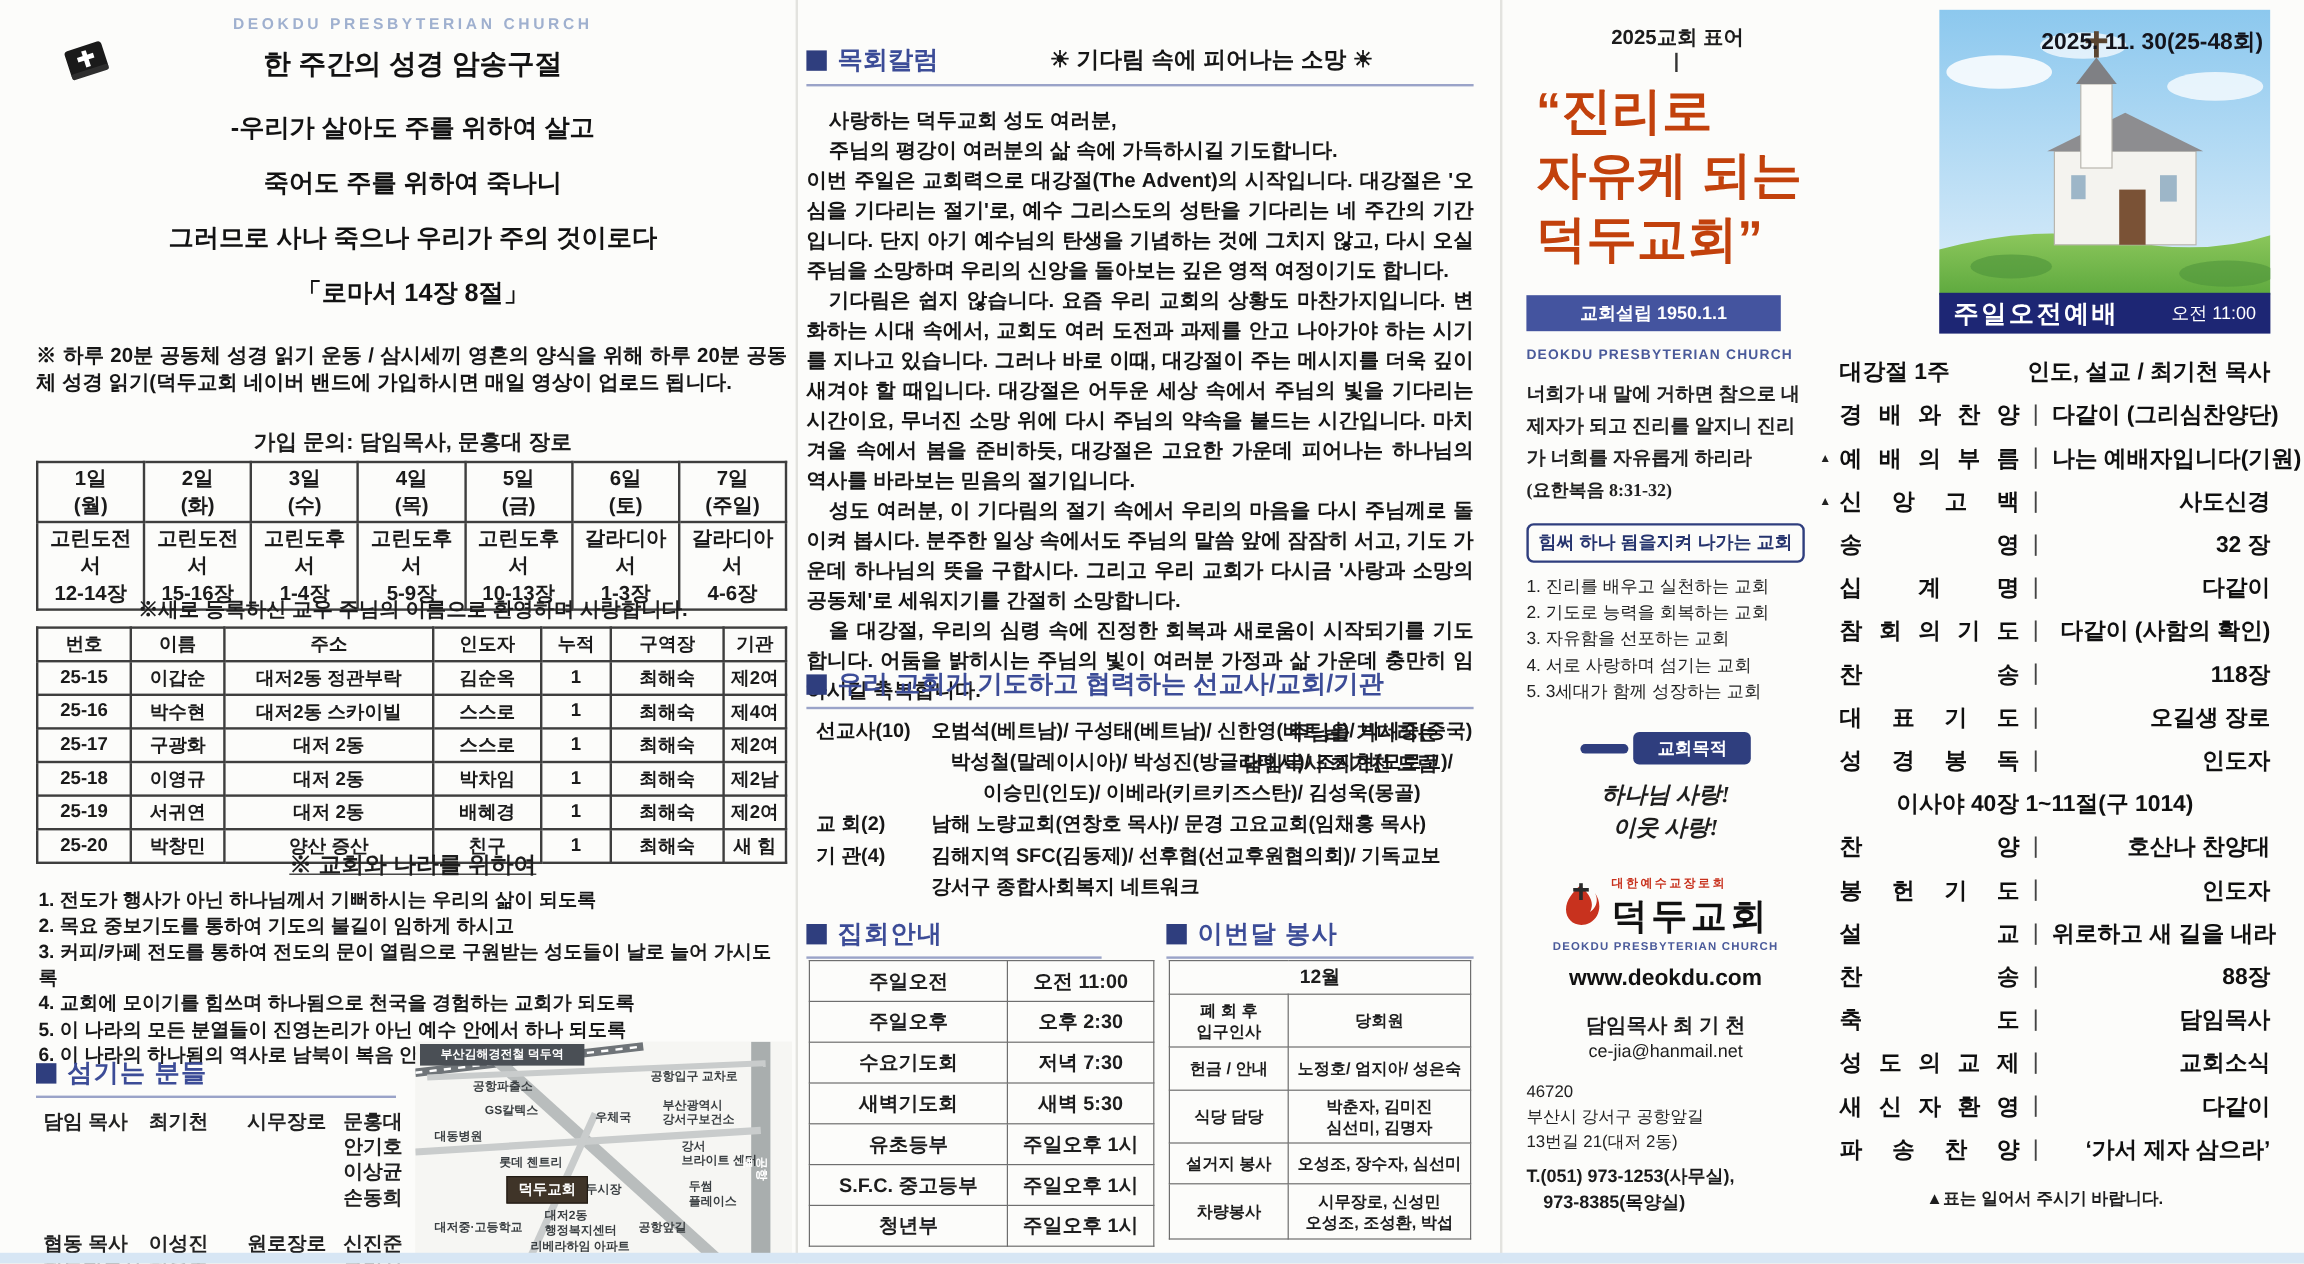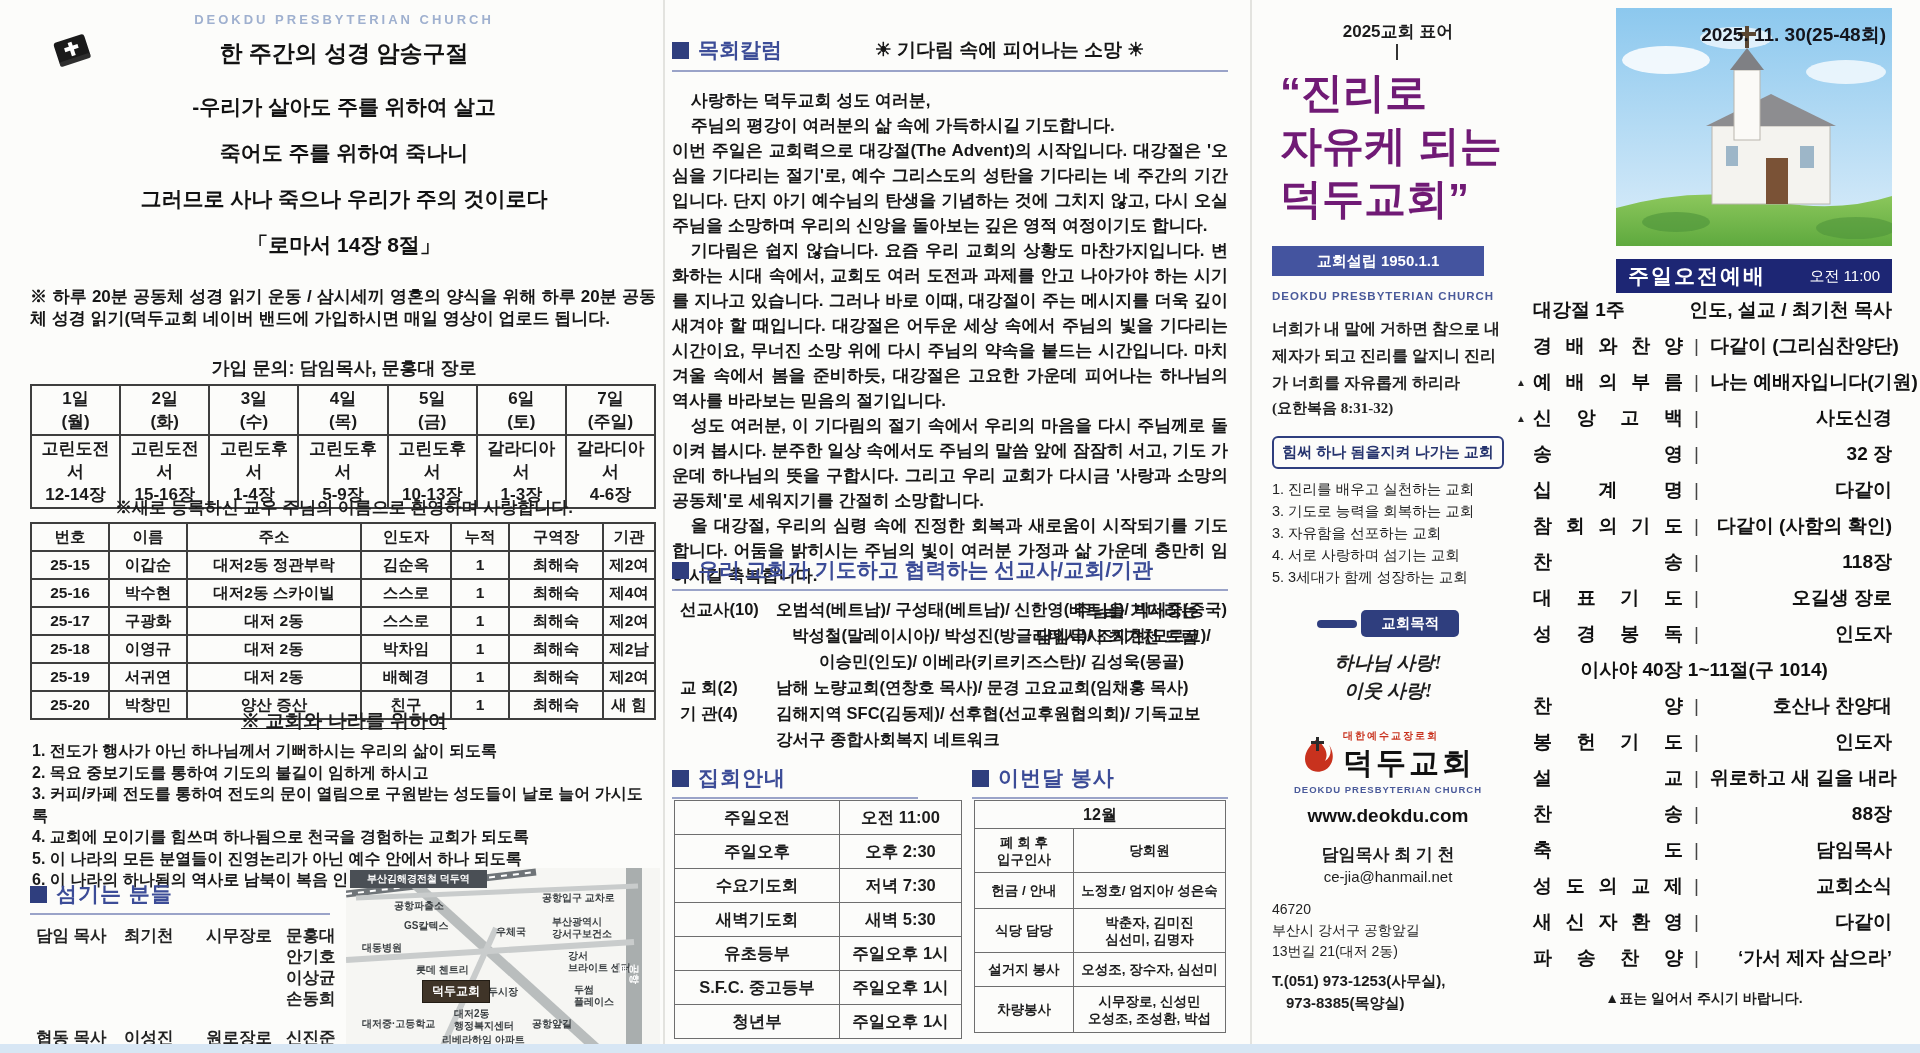--- a/index.html
+++ b/index.html
@@ -419,21 +419,21 @@
       </table>
   </div>
 
   <div class="fold" style="left:1250px;"></div>
 
   <div class="abs" style="left:1268px;top:0;width:640px;height:1053px;">
 
     <div class="abs ctr b" style="left:30px;top:20px;width:200px;font-size:17px;color:#1c1c1c;">2025교회 표어</div>
     <div class="abs" style="left:128px;top:44px;width:2px;height:16px;background:#333;"></div>
 
-    <div class="abs b" style="left:12px;top:66px;width:330px;font-size:42px;line-height:53px;color:#701a75;">
+    <div class="abs b" style="left:12px;top:66px;width:330px;font-size:42px;line-height:53px;color:#c2410c;">
       <div>“진리로</div>
       <div>자유케 되는</div>
       <div>덕두교회”</div>
     </div>
 
     <div class="abs" style="left:348px;top:8px;width:276px;height:238px;">
       <svg width="276" height="238" viewBox="0 0 276 238">
         <defs>
           <linearGradient id="sky" x1="0" y1="0" x2="0" y2="1">
             <stop offset="0" stop-color="#8cc8ee"></stop>
@@ -459,35 +459,35 @@
         <rect x="184" y="138" width="14" height="22" fill="#9db6c8"></rect>
         <rect x="110" y="138" width="12" height="20" fill="#9db6c8"></rect>
         <ellipse cx="60" cy="214" rx="34" ry="10" fill="#4c923b" opacity="0.6"></ellipse>
         <ellipse cx="240" cy="220" rx="40" ry="11" fill="#4c923b" opacity="0.55"></ellipse>
       </svg>
       <div class="abs b" style="right:6px;top:14px;width:250px;text-align:right;font-size:19px;color:#14141c;">2025. 11. 30(25-48회)</div>
     </div>
 
     <div class="abs" style="left:4px;top:246px;width:212px;height:30px;background:#44549f;color:#fff;display:flex;align-items:center;justify-content:center;font-size:15px;font-weight:bold;">교회설립 1950.1.1</div>
 
-    <div class="abs" style="left:348px;top:259px;width:276px;height:34px;background:#1d2674;color:#fff;display:flex;align-items:center;justify-content:space-between;padding:0 12px;box-sizing:border-box;gap:40px;">
+    <div class="abs" style="left:348px;top:244px;width:276px;height:34px;background:#1d2674;color:#fff;display:flex;align-items:center;justify-content:space-between;padding:0 12px;box-sizing:border-box;gap:40px;">
       <span class="b" style="font-size:21px;letter-spacing:2px;">주일오전예배</span>
       <span style="font-size:15px;">오전 11:00</span>
     </div>
 
     <div class="abs" style="left:4px;top:290px;width:232px;">
       <div style="font-size:11.5px;letter-spacing:1px;color:#4a5a9a;font-weight:bold;">DEOKDU PRESBYTERIAN CHURCH</div>
 
       <div style="margin-top:13px;font-family:'Liberation Serif',serif;font-size:16px;font-weight:bold;line-height:27px;color:#222;">너희가 내 말에 거하면 참으로 내 제자가 되고 진리를 알지니 진리가 너희를 자유롭게 하리라</div>
       <div style="font-family:'Liberation Serif',serif;font-size:15px;font-weight:bold;color:#222;margin-top:3px;">(요한복음 8:31-32)</div>
 
       <div class="visionbox" style="margin-top:18px;">힘써 하나 됨을지켜 나가는 교회</div>
       <div style="margin-top:9px;font-size:14.5px;line-height:22px;color:#222;">
         <div>1. 진리를 배우고 실천하는 교회</div>
-        <div>3. 기도로 능력을 회복하는 교회</div>
+        <div>2. 기도로 능력을 회복하는 교회</div>
         <div>3. 자유함을 선포하는 교회</div>
         <div>4. 서로 사랑하며 섬기는 교회</div>
         <div>5. 3세대가 함께 성장하는 교회</div>
       </div>
 
       <div class="ctr" style="margin-top:22px;">
         <span class="purposebadge"></span>
         <span class="purposebadge">교회목적</span>
       </div>
       <div class="ctr b" style="margin-top:12px;font-family:'Liberation Serif',serif;font-style:italic;font-size:19px;line-height:28px;">

